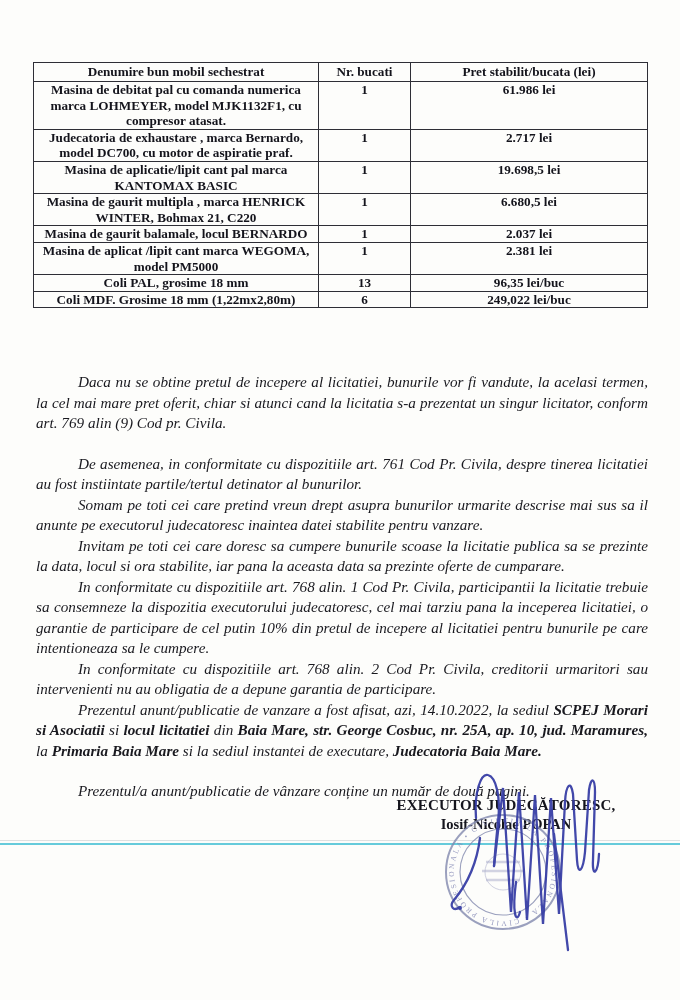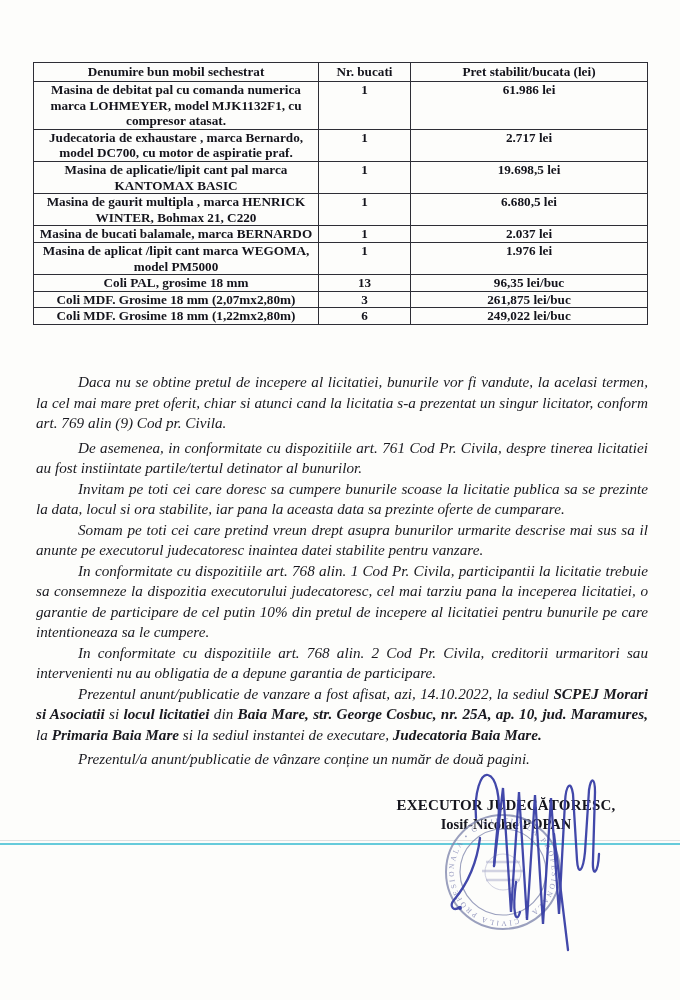--- a/index.html
+++ b/index.html
@@ -20,21 +20,21 @@
     text-align:center; vertical-align:top; overflow:hidden;
   }
   .goods-table th { height:18px; vertical-align:middle; }
 
   
   .body-text {
     position:absolute; left:36px; top:372px; width:612px;
     font-size:15.2px; line-height:20.5px; text-align:justify; color:#19191f;font-style:italic;
   }
   .body-text p { margin:0; text-indent:42px; }
-  .body-text p.gap { margin-top:4px; }
+  .body-text p.gap { margin-top:20px; }
 
   
   .signature-block {
     position:absolute; left:372px; top:796px; width:268px;
     text-align:center; font-weight:bold; color:#15151d;
   }
   .signature-block .sig-title { font-size:15px; line-height:19px; letter-spacing:.2px; }
   .signature-block .sig-name  { font-size:14.5px; line-height:18px; }
 
   
@@ -83,52 +83,47 @@
           <td>Masina de aplicatie/lipit cant pal marca KANTOMAX BASIC</td>
           <td>1</td>
           <td>19.698,5 lei</td>
         </tr>
         <tr>
           <td>Masina de gaurit multipla , marca HENRICK WINTER, Bohmax 21, C220</td>
           <td>1</td>
           <td>6.680,5 lei</td>
         </tr>
         <tr>
-          <td>Masina de bucati balamale, marca BERNARDO</td>
+          <td>Masina de gaurit balamale, locul BERNARDO</td>
           <td>1</td>
           <td>2.037 lei</td>
         </tr>
         <tr>
           <td>Masina de aplicat /lipit cant marca WEGOMA, model PM5000</td>
           <td>1</td>
-          <td>1.976 lei</td>
+          <td>2.381 lei</td>
         </tr>
         <tr>
           <td>Coli PAL, grosime 18 mm</td>
           <td>13</td>
           <td>96,35 lei/buc</td>
-        </tr>
-        <tr>
-          <td>Coli MDF. Grosime 18 mm (2,07mx2,80m)</td>
-          <td>3</td>
-          <td>261,875 lei/buc</td>
         </tr>
         <tr>
           <td>Coli MDF. Grosime 18 mm (1,22mx2,80m)</td>
           <td>6</td>
           <td>249,022 lei/buc</td>
         </tr>
       </tbody>
   </table>
 
   <div class="body-text">
     <p>Daca nu se obtine pretul de incepere al licitatiei,  bunurile vor fi vandute, la acelasi termen, la cel mai mare pret oferit, chiar si atunci cand la licitatia s-a prezentat un singur licitator, conform art. 769 alin (9) Cod pr. Civila.</p>
     <p class="gap">De asemenea, in conformitate cu dispozitiile art. 761 Cod Pr. Civila, despre tinerea licitatiei au fost instiintate partile/tertul detinator al bunurilor.</p>
+    <p>Somam pe toti cei care pretind vreun drept asupra bunurilor urmarite descrise mai sus sa il anunte pe executorul judecatoresc inaintea datei stabilite pentru vanzare.</p>
     <p>Invitam pe toti cei care doresc sa cumpere bunurile scoase la licitatie publica sa se prezinte la data, locul si ora stabilite, iar pana la aceasta data  sa prezinte oferte de cumparare.</p>
-    <p>Somam pe toti cei care pretind vreun drept asupra bunurilor urmarite descrise mai sus sa il anunte pe executorul judecatoresc inaintea datei stabilite pentru vanzare.</p>
     <p>In conformitate cu dispozitiile art. 768 alin. 1 Cod Pr. Civila, participantii la licitatie trebuie sa consemneze la dispozitia executorului judecatoresc, cel mai tarziu pana la inceperea licitatiei, o garantie de participare de cel putin 10% din pretul de incepere al licitatiei pentru bunurile pe care intentioneaza sa le cumpere.</p>
     <p>In conformitate cu dispozitiile art. 768 alin. 2 Cod Pr. Civila, creditorii urmaritori sau intervenienti nu au obligatia de a depune garantia de participare.</p>
     <p id="posting-notice"><span>Prezentul anunt/publicatie de vanzare a fost afisat, azi, 14.10.2022, la sediul </span><b> SCPEJ Morari si Asociatii</b><span> si </span><b>locul licitatiei</b><span> din </span><b>Baia Mare, str. George Cosbuc, nr. 25A, ap. 10, jud. Maramures,</b><span> la </span><b>Primaria Baia Mare</b><span> si la sediul instantei de executare, </span><b>Judecatoria Baia Mare.</b></p>
     <p class="gap">Prezentul/a anunt/publicatie de vânzare conține un număr de două pagini.</p>
   </div>
 
   <div class="signature-block">
     <div class="sig-title">EXECUTOR JUDECĂTORESC,</div>
     <div class="sig-name">Iosif-Nicolae POPAN</div>
   </div>

